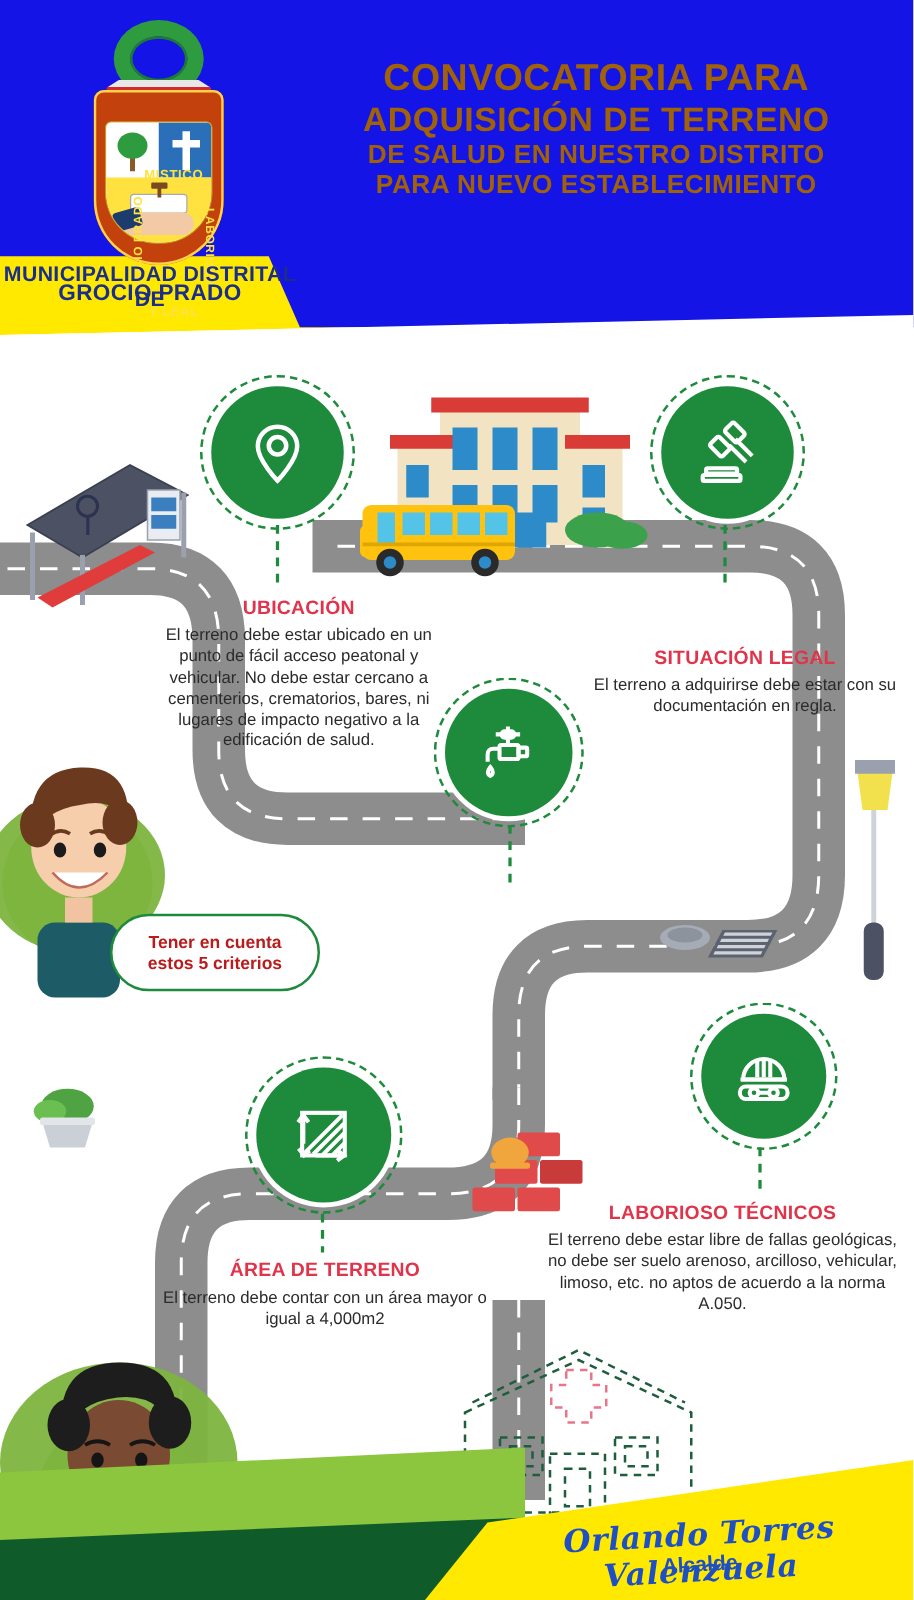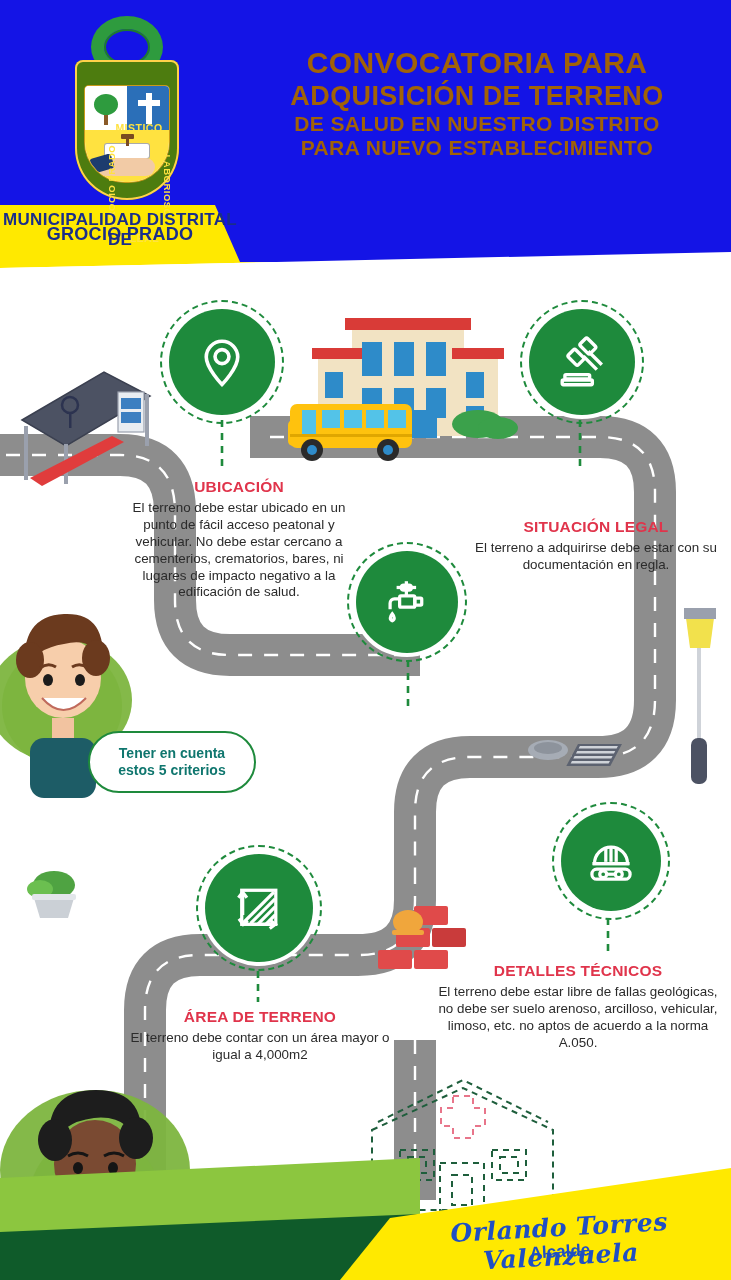--- a/index.html
+++ b/index.html
@@ -36,22 +36,22 @@
     border:13px solid #2E9B3E; border-radius:50%;
     box-shadow: inset 0 0 0 2px #1f7c2c;
   }
   .ribbon {
     position:absolute; left:22px; top:48px; width:84px; height:16px;
     background: linear-gradient(180deg,#E8E8E8 0 36%, #D32B2B 36% 70%, #E8E8E8 70% 100%);
     border-radius:3px;
     clip-path: polygon(0 40%, 12% 0, 88% 0, 100% 40%, 100% 100%, 0 100%);
   }
   .shield {
-    position:absolute; left:12px; top:44px; width:104px; height:140px;
-    background:#4d7c0f; border-radius:8px 8px 52px 52px;
+    position:absolute; left:12px; top:56px; width:104px; height:140px;
+    background:#c2410c; border-radius:8px 8px 52px 52px;
     box-shadow: inset 0 0 0 2px #FFD24A;
   }
   .shield-inner {
     position:absolute; left:10px; top:26px; width:84px; height:96px;
     border-radius:4px 4px 40px 40px; overflow:hidden; background:#fff;
     box-shadow: 0 0 0 1px #c99a1a;
   }
   .q-tree { position:absolute; left:0; top:0; width:42px; height:44px; background:#fff; }
   .q-cross { position:absolute; left:42px; top:0; width:42px; height:44px; background:#2B6FB8; }
   .q-bottom { position:absolute; left:0; top:44px; width:84px; height:52px; background:#FFE240; }
@@ -115,21 +115,21 @@
   .tb p { font-size:13.4px; color:#2b2b2b; line-height:1.26; }
 
   
   .callout {
     position:absolute; left:88px; top:731px; width:168px; height:62px;
     border:2.5px solid #1E8A3C; border-radius:31px; background:#fff;
     display:flex; align-items:center; justify-content:center;
     text-align:center;
   }
   .callout span {
-    font-size:14px; font-weight:bold; color:#0f766e; line-height:1.25;
+    font-size:14px; font-weight:bold; color:#b91c1c; line-height:1.25;
   }
 
   
   .footer { position:absolute; left:0; top:1150px; width:731px; height:130px; overflow:hidden; }
   .ft-green-l {
     position:absolute; left:0; top:0; width:420px; height:130px; background:#8CC63F;
     clip-path: polygon(0 28px, 420px 8px, 420px 130px, 0 130px);
   }
   .ft-green-dark {
     position:absolute; left:0; top:0; width:420px; height:130px; background:#0F5B2A;
@@ -442,21 +442,21 @@
     <p>El terreno debe estar ubicado en un punto de fácil acceso peatonal y vehicular. No debe estar cercano a cementerios, crematorios, bares, ni lugares de impacto negativo a la edificación de salud.</p>
   </div>
 
   <div class="tb" style="left:468px;top:478px;width:256px;text-align:center;margin-top:40px;">
     <h3>SITUACIÓN LEGAL</h3>
     <p>El terreno a adquirirse debe estar con su documentación en regla.</p>
   </div>
 
 
   <div class="tb" style="left:430px;top:962px;width:296px;text-align:center;">
-    <h3>DETALLES TÉCNICOS</h3>
+    <h3>LABORIOSO TÉCNICOS</h3>
     <p>El terreno debe estar libre de fallas geológicas, no debe ser suelo arenoso, arcilloso, vehicular, limoso, etc. no aptos de acuerdo a la norma A.050.</p>
   </div>
 
   <div class="tb" style="left:128px;top:1008px;width:264px;text-align:center;">
     <h3>ÁREA DE TERRENO</h3>
     <p>El terreno debe contar con un área mayor o igual a 4,000m2</p>
   </div>
 
   <div class="callout">
     <span>

